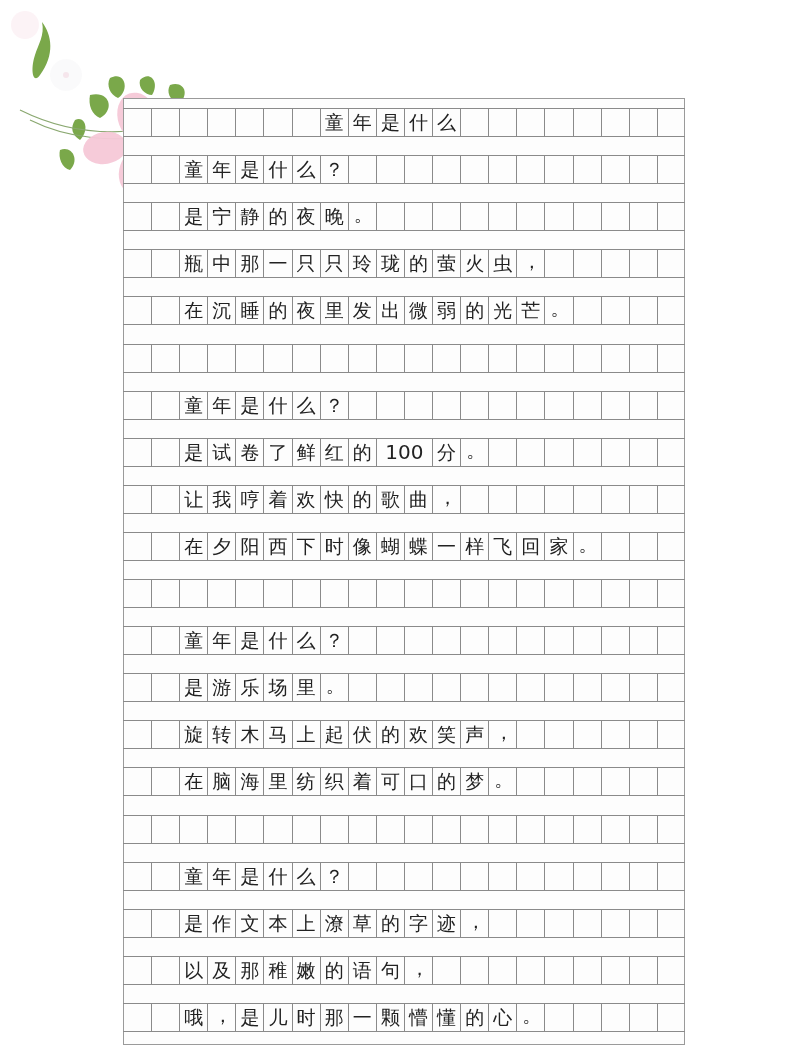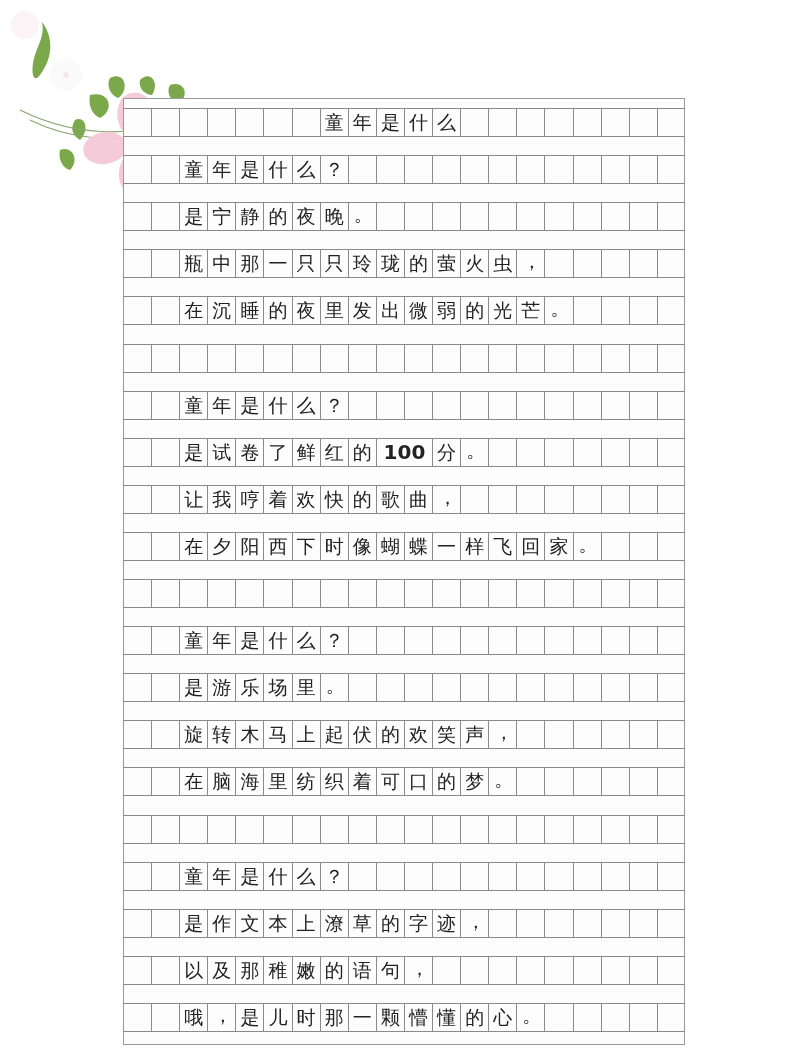--- a/index.html
+++ b/index.html
@@ -17,21 +17,21 @@
     border-top: 1px solid #8a8a8a; border-bottom: 1px solid #8a8a8a;
     box-sizing: border-box; display: flex;
   }
   .cell {
     width: 28.1px; height: 100%; box-sizing: border-box;
     border-left: 1px solid #8a8a8a;
     display: flex; align-items: center; justify-content: center;
     font-size: 19px; color: #222; line-height: 1;
   }
   .cell:first-child { border-left: none; }
-  .cell.wide { width: 56.2px; font-family: "DejaVu Sans", "Liberation Sans", sans-serif; font-size: 20px; font-weight: bold; }
+  .cell.wide { width: 56.2px; font-family: "DejaVu Sans", "Liberation Sans", sans-serif; font-size: 20px; }
   .cell.punct { justify-content: flex-start; padding-left: 5px; align-items: flex-end; padding-bottom: 6px; }
   .watermark {
     position: absolute; left: 262px; top: 455px; width: 280px; height: 240px;
     border-radius: 50%; border: 3px dashed rgba(150,200,200,0.22);
     pointer-events: none;
   }
   .watermark2 {
     position: absolute; left: 290px; top: 480px; width: 225px; height: 185px;
     border-radius: 50%; border: 2px solid rgba(150,200,200,0.18);
     pointer-events: none;

